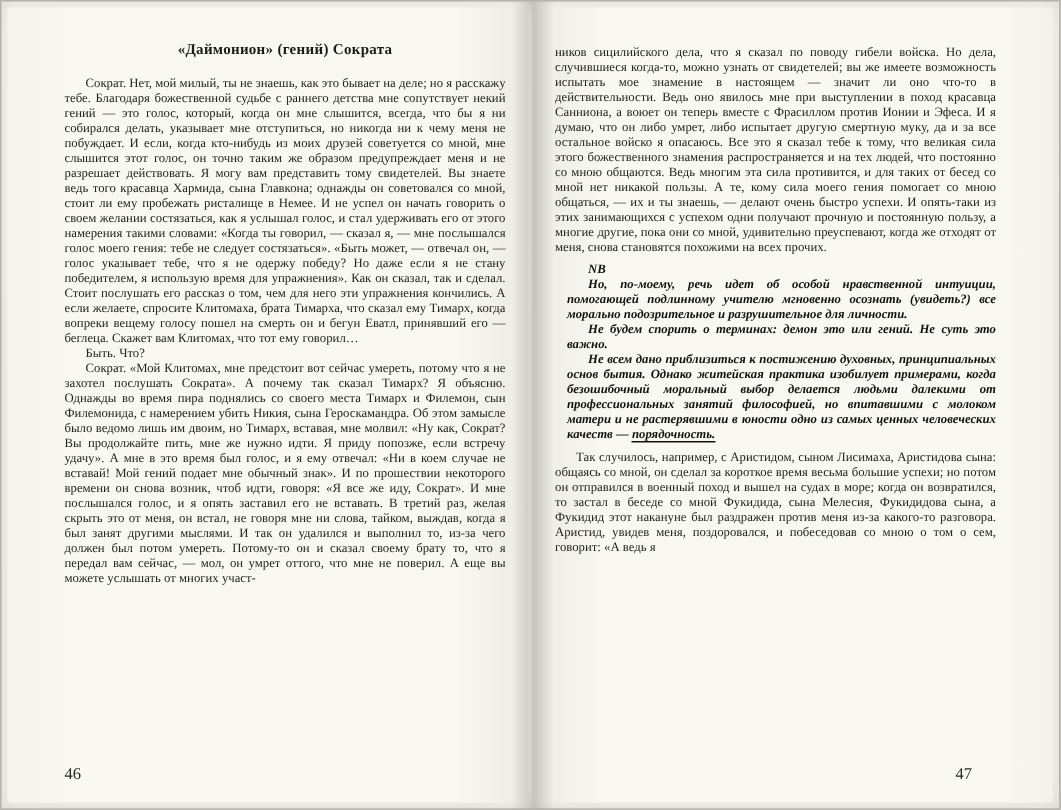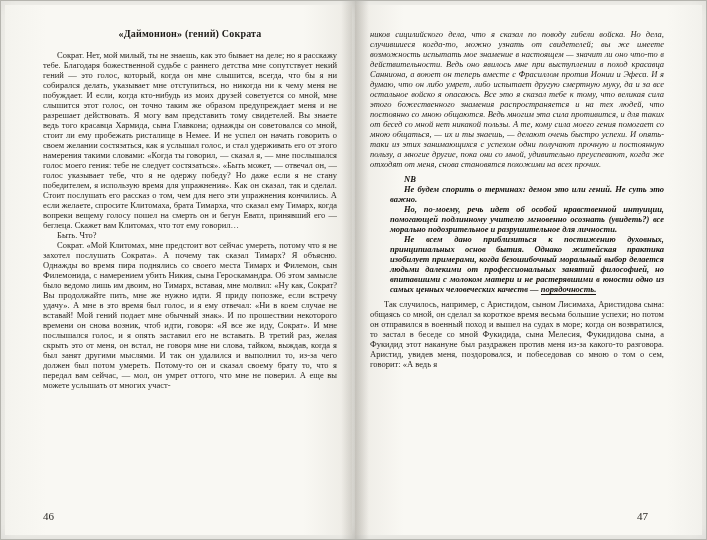--- a/index.html
+++ b/index.html
@@ -34,28 +34,28 @@
     font-size:8.5px; line-height:10px; color:#262420;
     text-align:justify;
   }
   .page.left  .textblock { left:38px; right:15px; }
   .page.right .textblock { left:15px; right:38px; }
   .chapter-title {
     font-size:10px; font-weight:bold; text-align:center;
     letter-spacing:0.2px; margin-bottom:11px; color:#1d1b18;
   }
   p.para { text-indent:14px; }
-  p.para.noindent { text-indent:0;font-style:italic; }
+  p.para.noindent { text-indent:0; }
   .speaker { font-weight:normal; }
   .marked {
     text-decoration-color:#3a362f;
     text-underline-offset:1px;
   }
   .nb-block {
-    margin:5px 0 5px 20px;
+    margin:5px 0 5px 8px;
     font-style:italic; font-weight:bold; color:#14120f;
   }
   .nb-label { text-indent:14px; font-style:italic; }
   .nb-block p { text-indent:14px; }
   .nb-block .marked { text-decoration-thickness:1px; }
   .nb-emph { border-bottom:1px solid #14120f; }
   .pagenum {
     position:absolute; bottom:13px; font-size:11px; color:#2b2925;
   }
   .pagenum.pn-left  { left:38px; }
@@ -91,24 +91,24 @@
   </div>
 
   <div class="page right">
     <div class="textblock">
 
       <p class="para noindent">ников сицилийского дела, что я сказал по поводу гибели войска. Но дела, случившиеся когда-то, можно узнать от свидетелей; вы же имеете возможность испытать мое знамение в настоящем — значит ли оно что-то в действительности. Ведь оно явилось мне при выступлении в поход красавца Санниона, а воюет он теперь вместе с Фрасиллом против Ионии и Эфеса. И я думаю, что он либо умрет, либо испытает другую смертную муку, да и за все остальное войско я опасаюсь. Все это я сказал тебе к тому, что великая сила этого божественного знамения распространяется и на тех людей, что постоянно со мною общаются. Ведь многим эта сила противится, и для таких от бесед со мной нет никакой пользы. А те, кому сила моего гения помогает со мною общаться, — их и ты знаешь, — делают очень быстро успехи. И опять-таки из этих занимающихся с успехом одни получают прочную и постоянную пользу, а многие другие, пока они со мной, удивительно преуспевают, когда же отходят от меня, снова становятся похожими на всех прочих.</p>
 
       <div class="nb-block">
         <p class="nb-label">NB</p>
         <p>
-          <span class="marked">Не будем спорить о терминах: демон это или гений. Не суть это важно.</span>
+          <span class="marked">Но, по-моему, речь идет об особой нравственной интуиции, помогающей подлинному учителю мгновенно осознать (увидеть?) все морально подозрительное и разрушительное для личности.</span>
         </p>
         <p>
-          <span class="marked">Но, по-моему, речь идет об особой нравственной интуиции, помогающей подлинному учителю мгновенно осознать (увидеть?) все морально подозрительное и разрушительное для личности.</span>
+          <span class="marked">Не будем спорить о терминах: демон это или гений. Не суть это важно.</span>
         </p>
         <p>
           <span class="marked">Не всем дано приблизиться к постижению духовных, принципиальных основ бытия. Однако житейская практика изобилует примерами, когда безошибочный моральный выбор делается людьми далекими от профессиональных занятий философией, но впитавшими с молоком матери и не растерявшими в юности одно из самых ценных человеческих качеств — </span><span class="marked nb-emph">порядочность.</span>
         </p>
       </div>
 
       <p class="para">Так случилось, например, с Аристидом, сыном Лисимаха, Аристидова сына: общаясь со мной, он сделал за короткое время весьма большие успехи; но потом он отправился в военный поход и вышел на судах в море; когда он возвратился, то застал в беседе со мной Фукидида, сына Мелесия, Фукидидова сына, а Фукидид этот накануне был раздражен против меня из-за какого-то разговора. Аристид, увидев меня, поздоровался, и побеседовав со мною о том о сем, говорит: «А ведь я</p>
     </div>
     <div class="pagenum pn-right">47</div>
   </div>

